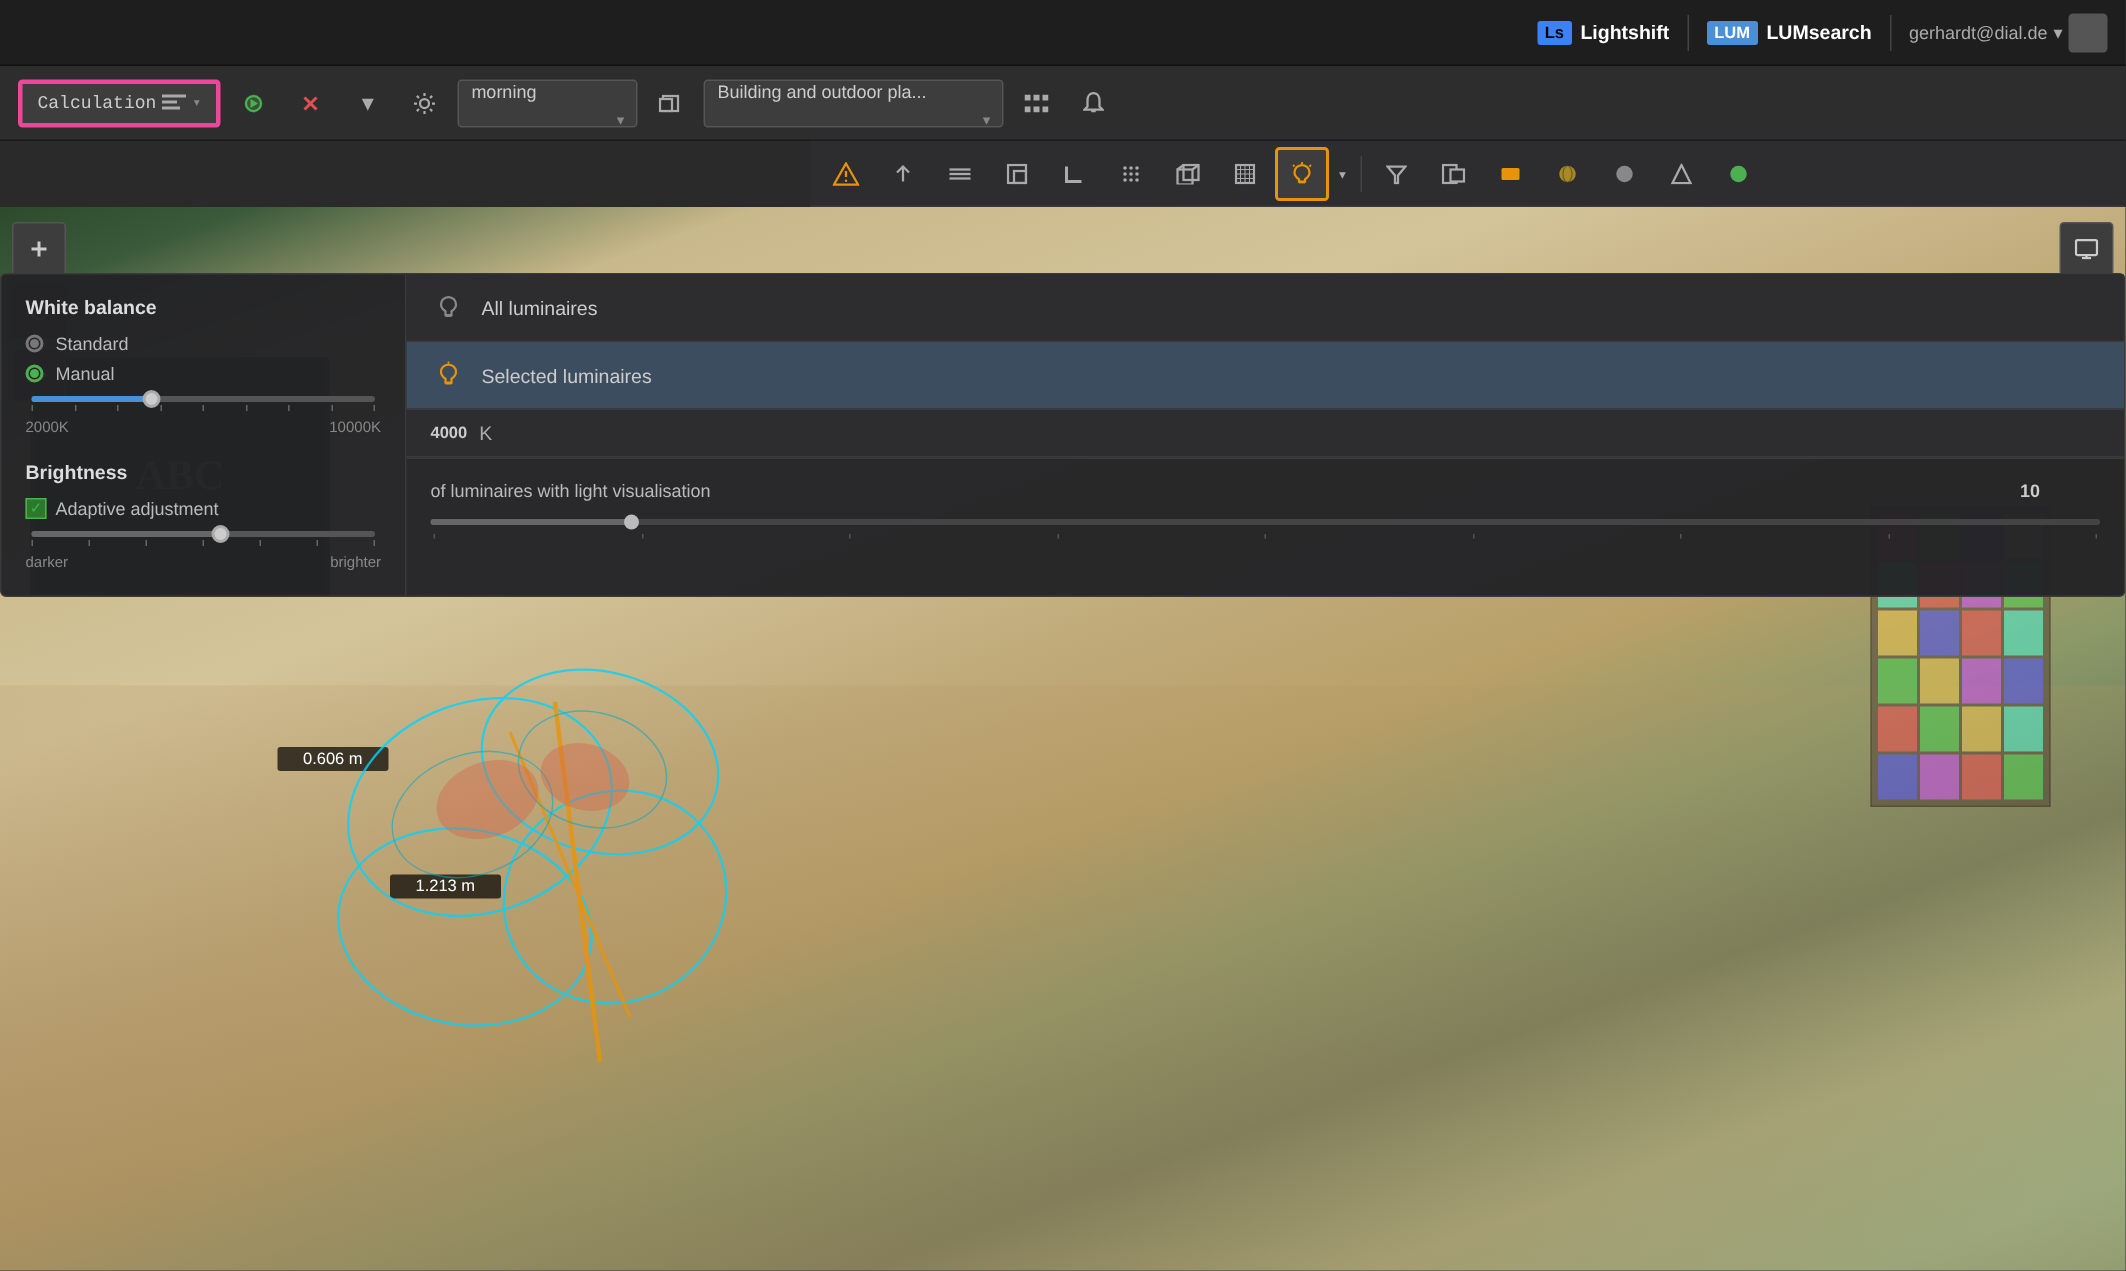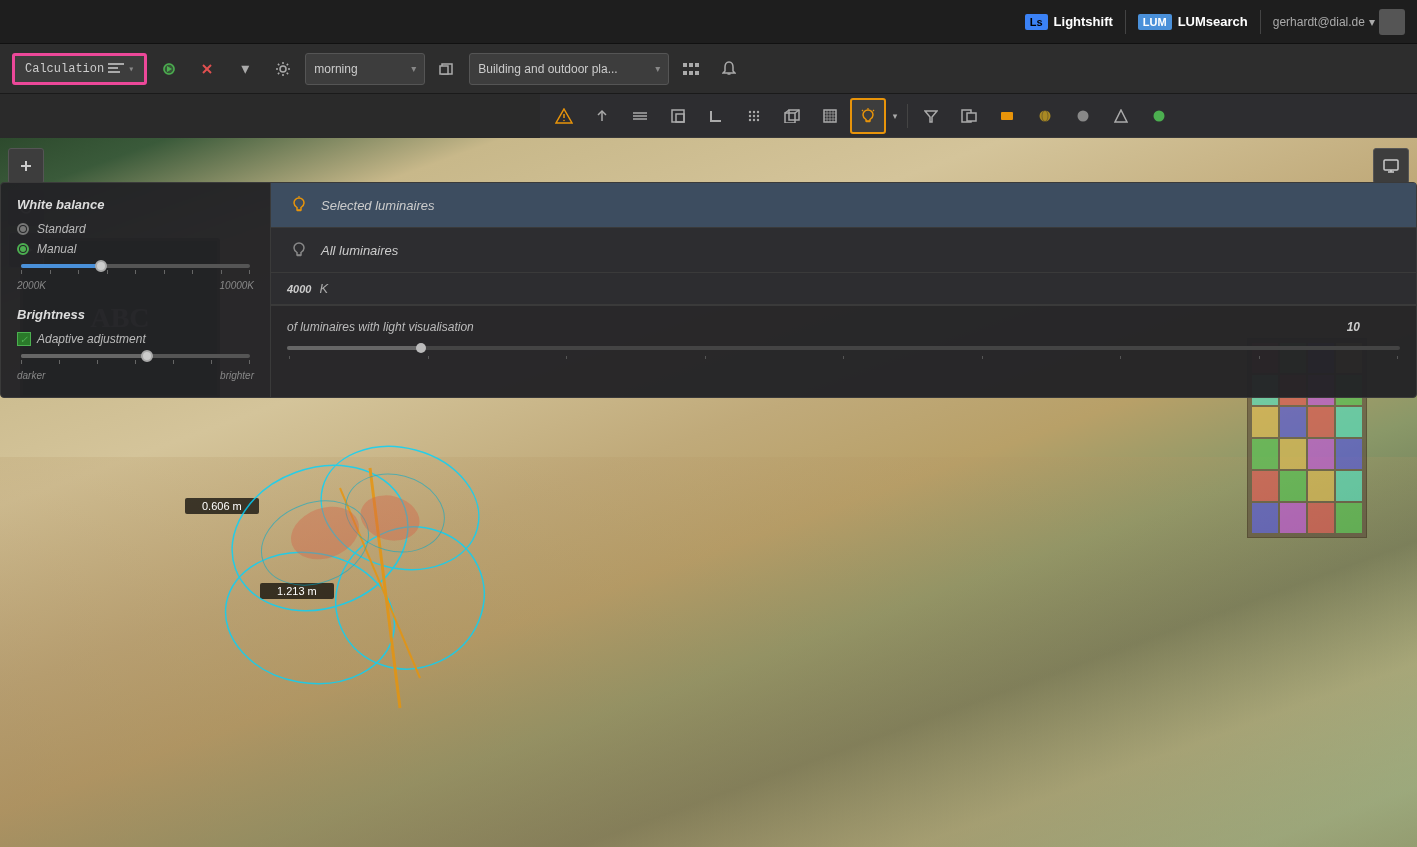--- a/index.html
+++ b/index.html
@@ -49,21 +49,21 @@
       border-bottom: 1px solid #1a1a1a;
     }
     .toolbar-btn {
       background: #3d3d3d; border: 3px solid #ec4899; color: #ccc;
       height: 32px; padding: 0 10px; font-size: 12px; border-radius: 3px;
       cursor: pointer; display: flex; align-items: center; gap: 4px; font-family: Liberation Mono, monospace;
     }
     .toolbar-dropdown {
       background: #3d3d3d; border: 1px solid #555; color: #ccc;
       height: 32px; padding: 0 8px; font-size: 12px; border-radius: 3px;
-      cursor: pointer; display: flex; align-items: center; gap: 6px; min-width: 120px;
+      cursor: pointer; display: flex; align-items: flex-start; gap: 6px; min-width: 120px; flex-direction: column;
     }
     .toolbar-caret { font-size: 10px; color: #888; margin-left: auto; }
     .toolbar-icon-btn {
       width: 32px; height: 32px; background: transparent; border: none;
       color: #aaa; font-size: 16px; cursor: pointer; border-radius: 3px;
       display: flex; align-items: center; justify-content: center;
     }
     .toolbar-green { color: #4caf50; }
     .toolbar-red { color: #e05050; }
 
@@ -123,21 +123,20 @@
       background: rgba(35,35,38,0.97);
       border: 1px solid #3a3a3a;
       border-radius: 4px;
       z-index: 100;
     }
 
     
     #panel-body {
       display: flex;
       min-height: 200px;
-      font-style: italic;
     }
 
     
     #settings-pane {
       width: 270px;
       padding: 14px 16px;
       border-right: 1px solid #3a3a3a;
     }
 
     .section-title {
@@ -605,41 +604,41 @@
             <span>darker</span>
             <span>brighter</span>
           </div>
         </div>
       </div>
 
       <div style="flex:1; display:flex; flex-direction:column;">
 
         <div class="dropdown-menu" style="border-bottom:1px solid #3a3a3a;">
 
+          <div class="dropdown-item">
+            <div class="dropdown-icon">
+              <svg width="20" height="20" viewBox="0 0 20 20">
+                <path d="M10 3 C7 3 5 5.5 5 8 C5 10 6.5 11.5 8 12.5 L8 15 L12 15 L12 12.5 C13.5 11.5 15 10 15 8 C15 5.5 13 3 10 3Z" fill="none" stroke="#888" stroke-width="1.5"></path>
+                <line x1="8" y1="15.5" x2="12" y2="15.5" stroke="#888" stroke-width="1.5"></line>
+              </svg>
+            </div>
+            <span>All luminaires</span>
+          </div>
+
           <div class="dropdown-item highlighted">
             <div class="dropdown-icon">
               <svg width="20" height="20" viewBox="0 0 20 20">
                 <path d="M10 3 C7 3 5 5.5 5 8 C5 10 6.5 11.5 8 12.5 L8 15 L12 15 L12 12.5 C13.5 11.5 15 10 15 8 C15 5.5 13 3 10 3Z" fill="none" stroke="#e8940a" stroke-width="1.5"></path>
                 <line x1="8" y1="15.5" x2="12" y2="15.5" stroke="#e8940a" stroke-width="1.5"></line>
                 <line x1="10" y1="1" x2="10" y2="2.5" stroke="#e8940a" stroke-width="1.2"></line>
               </svg>
             </div>
             <span>Selected luminaires</span>
           </div>
 
-          <div class="dropdown-item">
-            <div class="dropdown-icon">
-              <svg width="20" height="20" viewBox="0 0 20 20">
-                <path d="M10 3 C7 3 5 5.5 5 8 C5 10 6.5 11.5 8 12.5 L8 15 L12 15 L12 12.5 C13.5 11.5 15 10 15 8 C15 5.5 13 3 10 3Z" fill="none" stroke="#888" stroke-width="1.5"></path>
-                <line x1="8" y1="15.5" x2="12" y2="15.5" stroke="#888" stroke-width="1.5"></line>
-              </svg>
-            </div>
-            <span>All luminaires</span>
-          </div>
-
           <div style="padding:8px 16px; display:flex; align-items:center; gap:8px; border-bottom:1px solid #3a3a3a;">
             <span style="color:#ccc; font-size:11px; font-weight:600;">4000</span>
             <span style="color:#aaa; font-size:13px;">K</span>
           </div>
         </div>
 
         <div style="padding:14px 16px;">
           <div style="display:flex; align-items:center; gap:6px; margin-bottom:12px;">
             <span style="color:#bbb; font-size:12px;">of luminaires with light visualisation</span>
             <span style="color:#ccc; font-size:12px; font-weight:600; margin-left:auto; margin-right:40px;">10</span>

